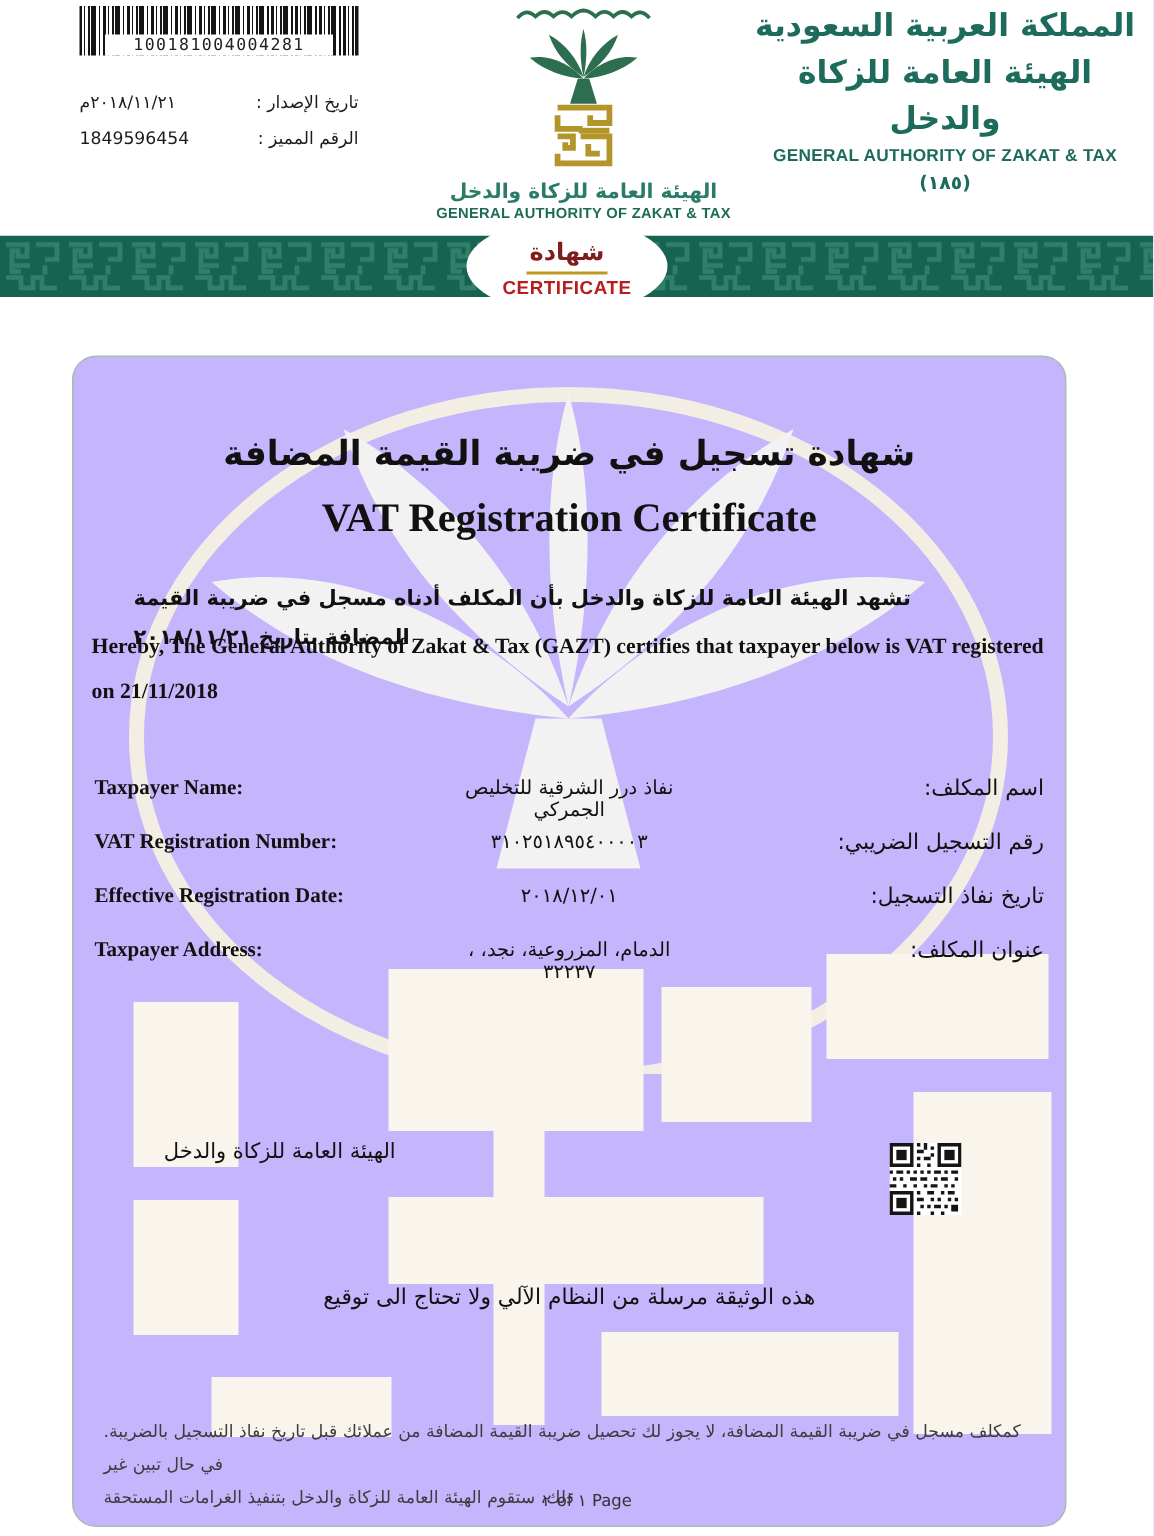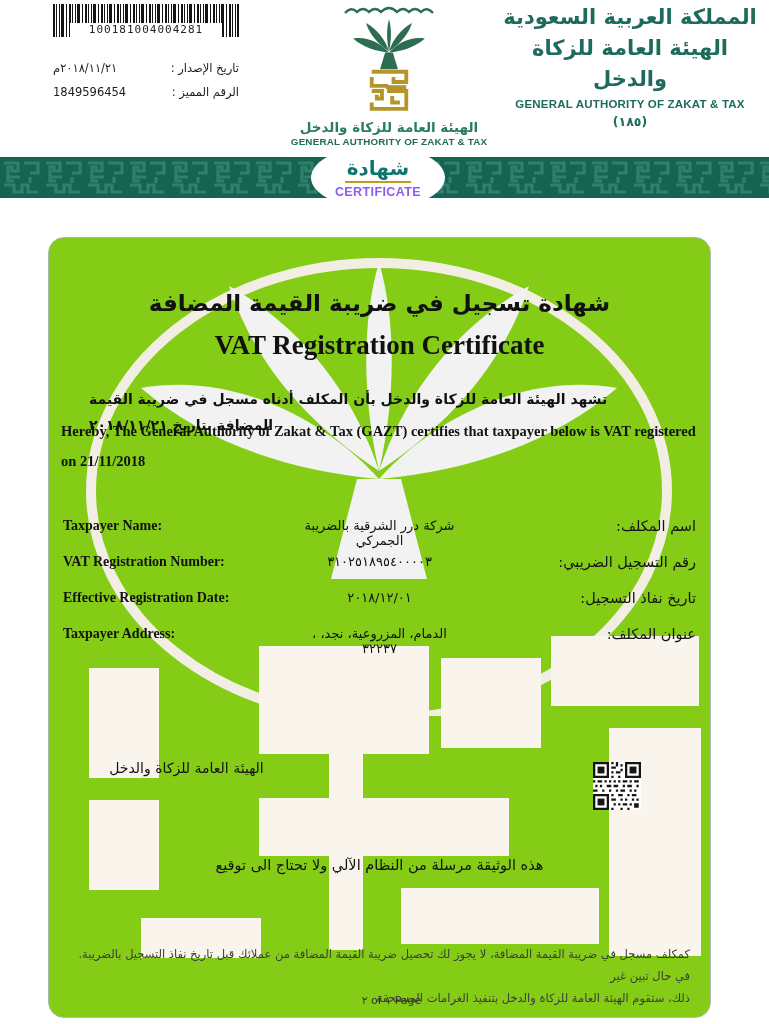--- a/index.html
+++ b/index.html
@@ -41,29 +41,29 @@
     font-family:"Liberation Sans", sans-serif; letter-spacing:0.2px; }
   .hdr-right .num { margin-top:4px; font-size:12.5px; font-weight:bold; }
 
   
   .band { position:absolute; left:0; top:157px; width:769px; height:41px; }
   .band-oval {
     position:absolute; left:311px; top:146px; width:134px; height:63px;
     background:#fff; border-radius:50%; z-index:5;
     display:flex; flex-direction:column; align-items:center; justify-content:center;
   }
-  .band-oval .t-ar { font-size:20px; font-weight:bold; color:#0f766e;
+  .band-oval .t-ar { font-size:16px; font-weight:bold; color:#7f1d1d;
     border-bottom:2px solid #c09a20; padding:0 2px 1px 2px; line-height:24px; }
-  .band-oval .t-en { margin-top:2px; font-size:12.5px; font-weight:bold; color:#8b5cf6;
+  .band-oval .t-en { margin-top:2px; font-size:12.5px; font-weight:bold; color:#b91c1c;
     font-family:"Liberation Sans", sans-serif; letter-spacing:0.4px; }
 
   
   .cert {
     position:absolute; left:48px; top:237px; width:663px; height:781px;
-    border:1.5px solid #a7bcb1; border-radius:16px; overflow:hidden; background:#84cc16;
+    border:1.5px solid #a7bcb1; border-radius:16px; overflow:hidden; background:#c4b5fd;
   }
   .wm { position:absolute; z-index:0; }
   .wm-block { position:absolute; background:#f9f5ec; z-index:0; }
   .cert-content { position:relative; z-index:1; width:100%; height:100%; }
 
   .title-ar { position:absolute; top:52px; left:0; width:100%; text-align:center;
     font-size:23px; font-weight:bold; }
   .title-en { position:absolute; top:92px; left:0; width:100%; text-align:center;
     font-size:27px; font-weight:bold; }
   .stmt-ar { position:absolute; top:148px; right:55px; left:40px; direction:rtl;
@@ -75,21 +75,21 @@
   .frow { display:flex; height:36px; }
   .f-en { width:235px; font-size:14px; font-weight:bold; }
   .f-val { flex:1; text-align:center; font-size:13px; direction:rtl; }
   .f-ar { width:235px; direction:rtl; text-align:right; font-size:14.5px; }
 
   .authority-sig { position:absolute; top:518px; left:55px; width:165px; text-align:center;
     direction:rtl; font-size:14px; line-height:24px; }
   .qr { position:absolute; top:524px; left:544px; width:48px; height:48px; }
   .auto-note { position:absolute; top:615px; left:0; width:100%; text-align:center;
     direction:rtl; font-size:14.5px; line-height:24px; }
-  .footer-notice { position:absolute; top:705px; left:20px; right:20px; text-align:right;
+  .footer-notice { position:absolute; top:705px; left:20px; right:20px; text-align:left;
     direction:rtl; font-size:11.5px; line-height:22px; color:#3c3c3c; }
   .page-num { position:absolute; top:755px; left:12px; width:100%; text-align:center;
     font-size:11px; line-height:16px; color:#333; }
 </style>
 </head>
 <body>
 
 <div class="page">
 
   <div class="hdr-left">
@@ -192,21 +192,21 @@
     <div class="cert-content">
       <div class="title-ar ar" dir="rtl">شهادة تسجيل في ضريبة القيمة المضافة</div>
       <div class="title-en">VAT Registration Certificate</div>
 
       <div class="stmt-ar ar">تشهد الهيئة العامة للزكاة والدخل بأن المكلف أدناه مسجل في ضريبة القيمة المضافة بتاريخ ٢٠١٨/١١/٢١</div>
       <div class="stmt-en">Hereby, The General Authority  of Zakat &amp; Tax (GAZT) certifies that taxpayer below is VAT registered on 21/11/2018</div>
 
       <div class="fields">
         <div class="frow">
           <div class="f-en">Taxpayer Name:</div>
-          <div class="f-val ar">شركة درر الشرقية بالضريبة الجمركي</div>
+          <div class="f-val ar">نفاذ درر الشرقية للتخليص الجمركي</div>
           <div class="f-ar ar">اسم المكلف:</div>
         </div>
         <div class="frow">
           <div class="f-en">VAT Registration Number:</div>
           <div class="f-val ar">٣١٠٢٥١٨٩٥٤٠٠٠٠٣</div>
           <div class="f-ar ar">رقم التسجيل الضريبي:</div>
         </div>
         <div class="frow">
           <div class="f-en">Effective Registration Date:</div>
           <div class="f-val ar">٢٠١٨/١٢/٠١</div>

